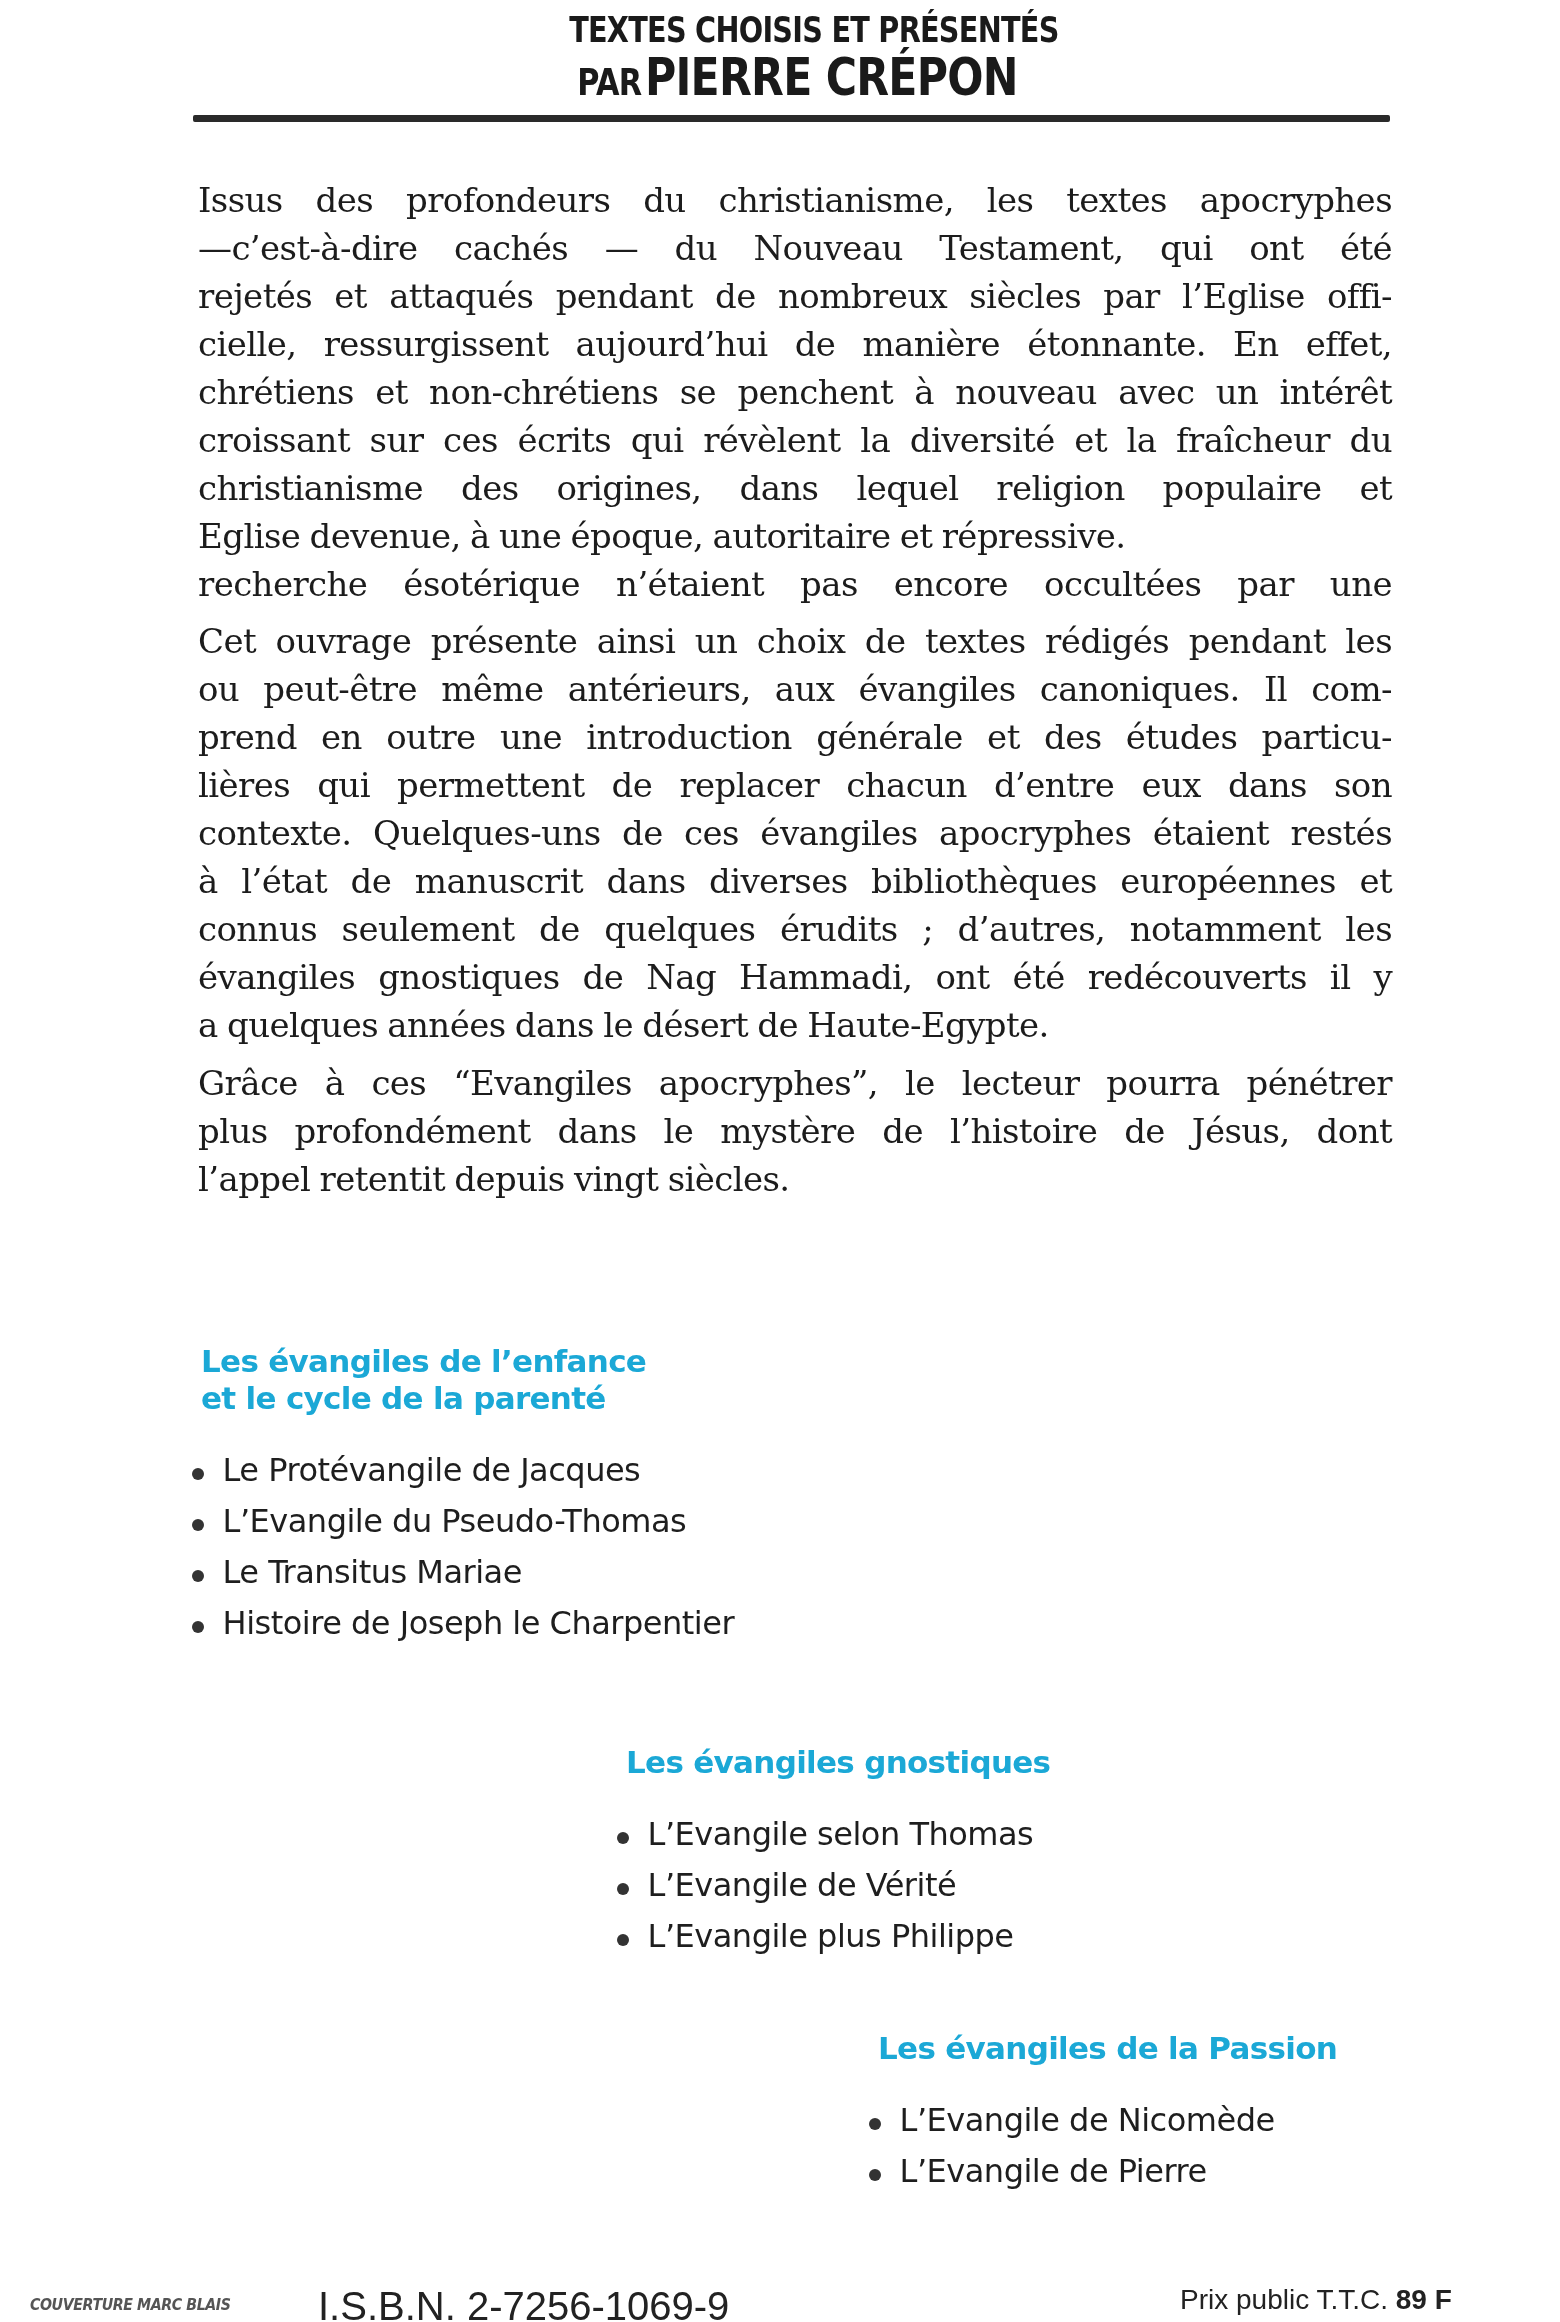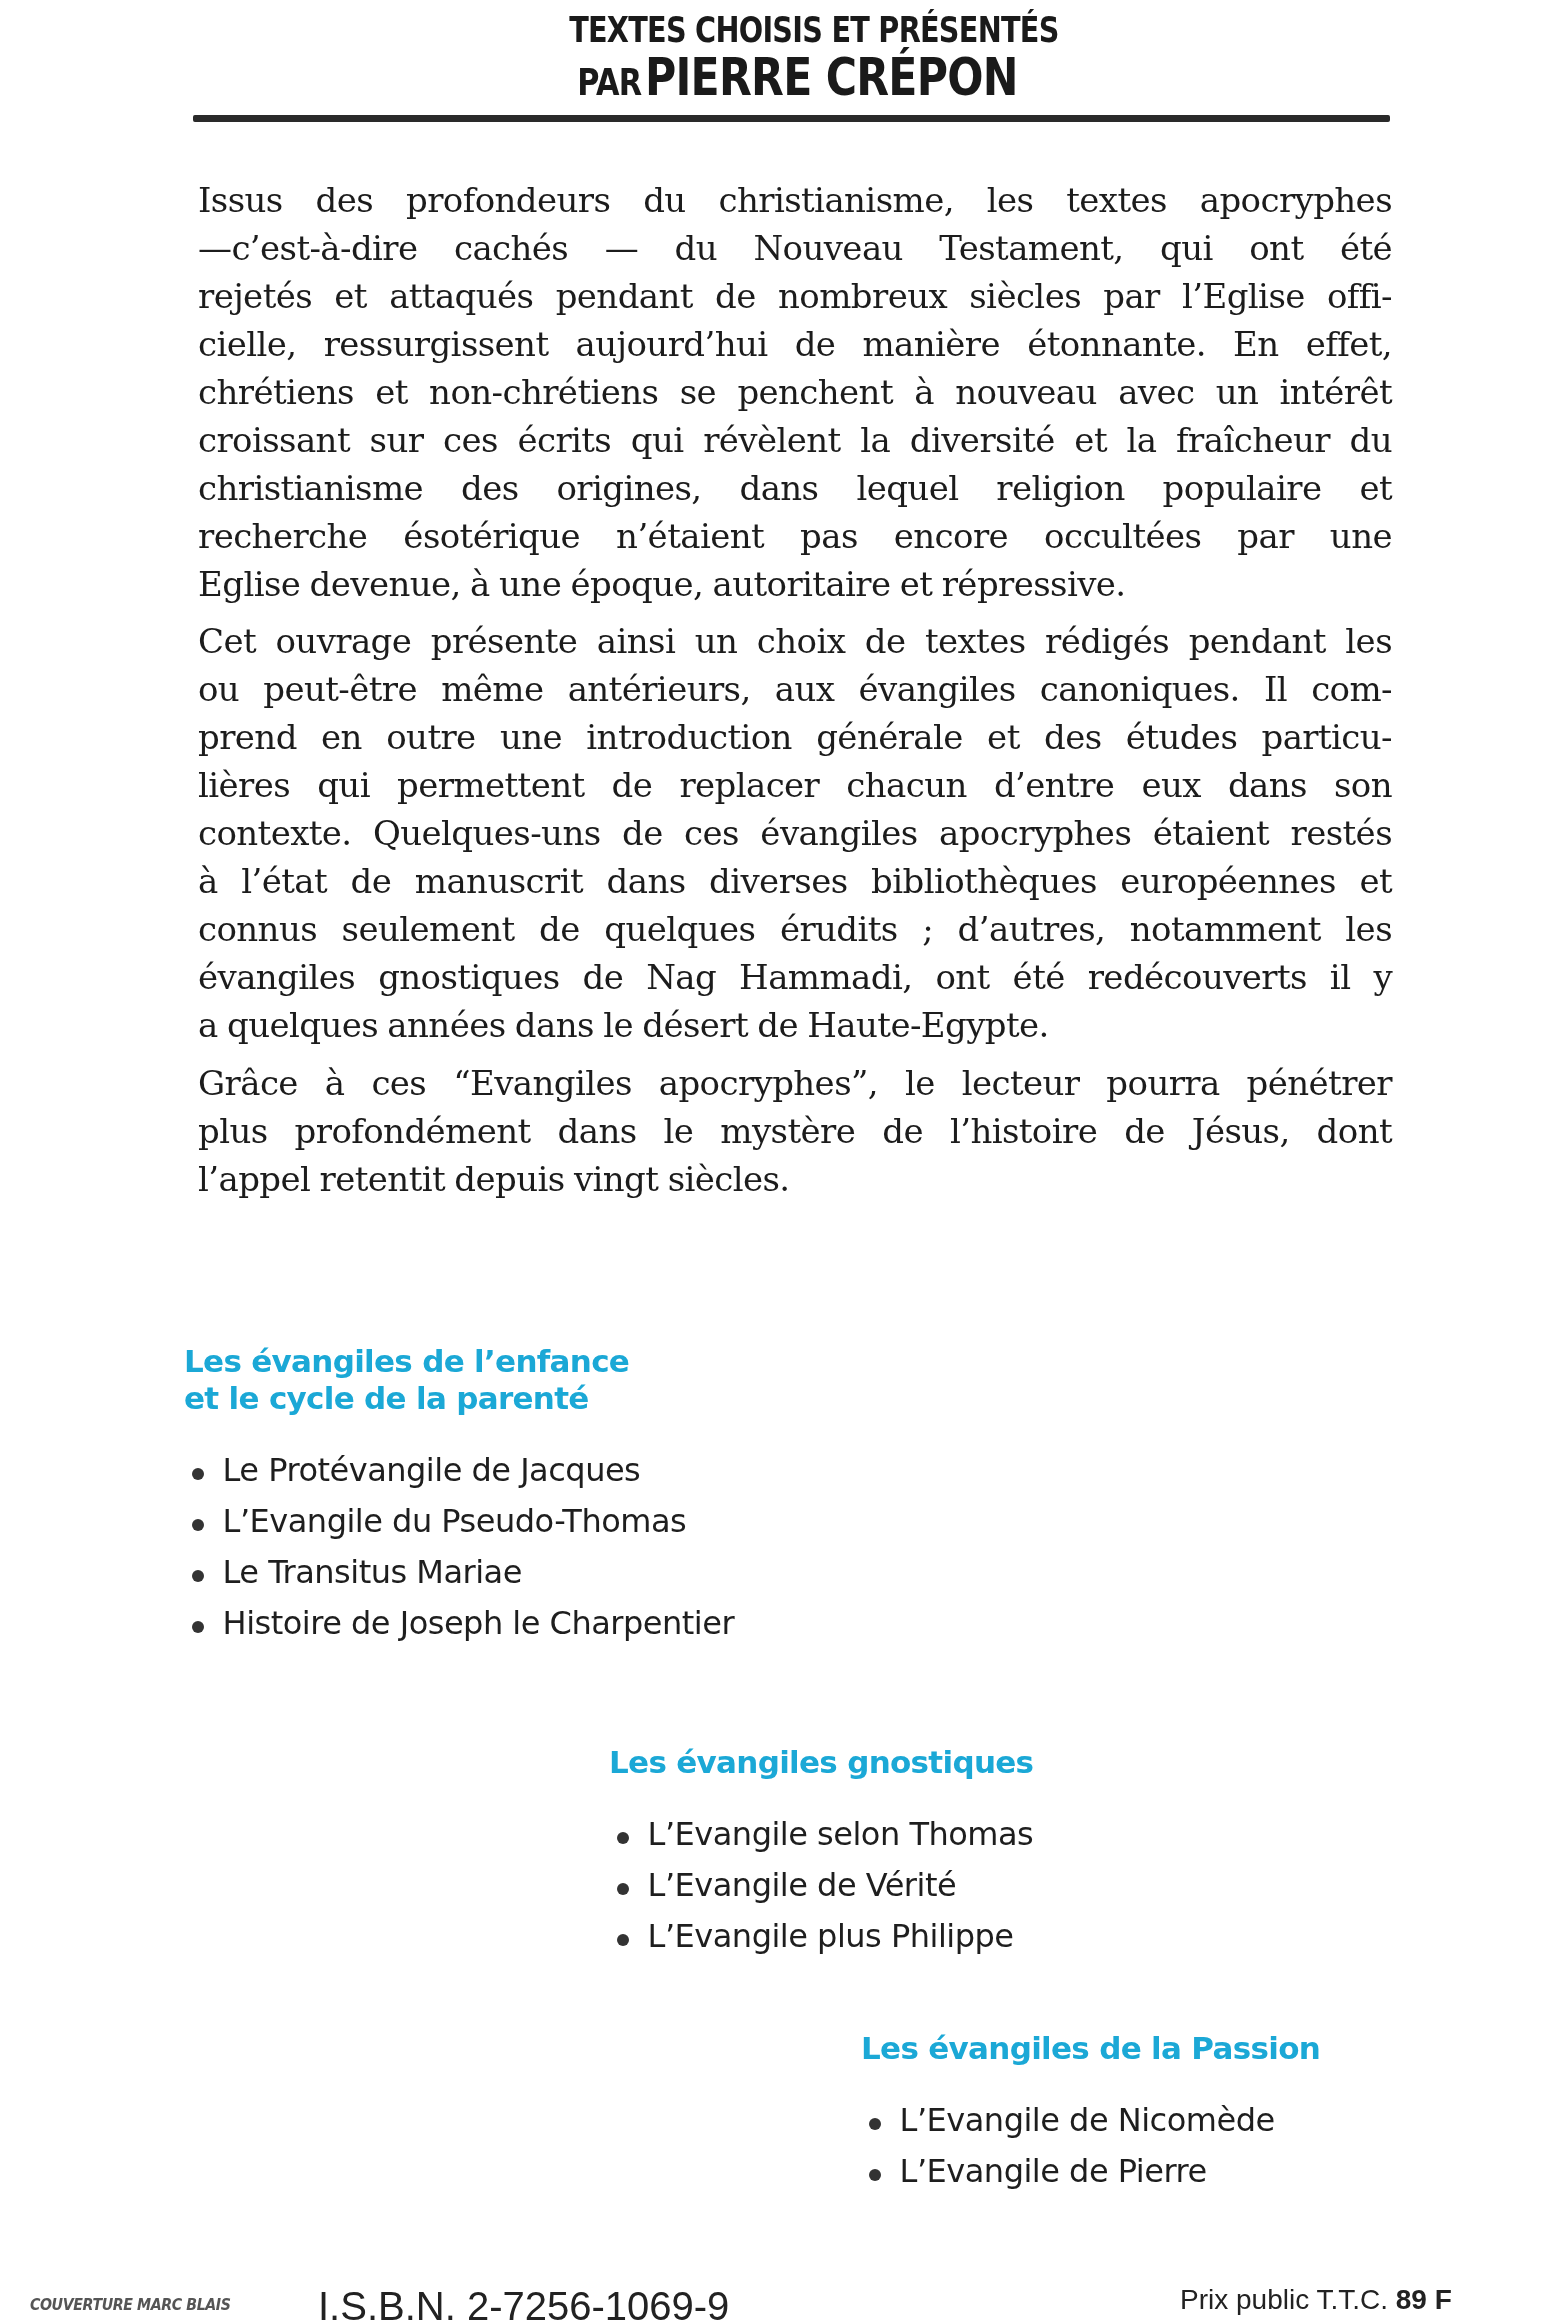--- a/index.html
+++ b/index.html
@@ -89,21 +89,21 @@
     }
     .section {
       position: absolute;
       font-family: "DejaVu Sans", sans-serif;
     }
     .section .title {
       font-weight: bold;
       font-size: 31px;
       line-height: 37px;
       letter-spacing: -0.7px;
-      margin: 0 0 28px 0;
+      margin: 0 0 28px 17px;
     }
     .section ul {
       list-style: none;
       margin: 8px;
       padding: 0;
     }
     .section li {
       font-size: 32px;
       line-height: 51px;
       letter-spacing: -0.5px;
@@ -177,22 +177,22 @@
 
 <div class="body-text" id="blurb">
     <p>
       <span class="ln">Issus des profondeurs du christianisme, les textes apocryphes</span>
       <span class="ln">—c’est-à-dire cachés — du Nouveau Testament, qui ont été</span>
       <span class="ln">rejetés et attaqués pendant de nombreux siècles par l’Eglise offi-</span>
       <span class="ln">cielle, ressurgissent aujourd’hui de manière étonnante. En effet,</span>
       <span class="ln">chrétiens et non-chrétiens se penchent à nouveau avec un intérêt</span>
       <span class="ln">croissant sur ces écrits qui révèlent la diversité et la fraîcheur du</span>
       <span class="ln">christianisme des origines, dans lequel religion populaire et</span>
+      <span class="ln last">Eglise devenue, à une époque, autoritaire et répressive.</span>
       <span class="ln">recherche ésotérique n’étaient pas encore occultées par une</span>
-      <span class="ln last">Eglise devenue, à une époque, autoritaire et répressive.</span>
     </p>
     <p>
       <span class="ln">Cet ouvrage présente ainsi un choix de textes rédigés pendant les</span>
       <span class="ln">ou peut-être même antérieurs, aux évangiles canoniques. Il com-</span>
       <span class="ln">prend en outre une introduction générale et des études particu-</span>
       <span class="ln">lières qui permettent de replacer chacun d’entre eux dans son</span>
       <span class="ln">contexte. Quelques-uns de ces évangiles apocryphes étaient restés</span>
       <span class="ln">à l’état de manuscrit dans diverses bibliothèques européennes et</span>
       <span class="ln">connus seulement de quelques érudits ; d’autres, notamment les</span>
       <span class="ln">évangiles gnostiques de Nag Hammadi, ont été redécouverts il y</span>

